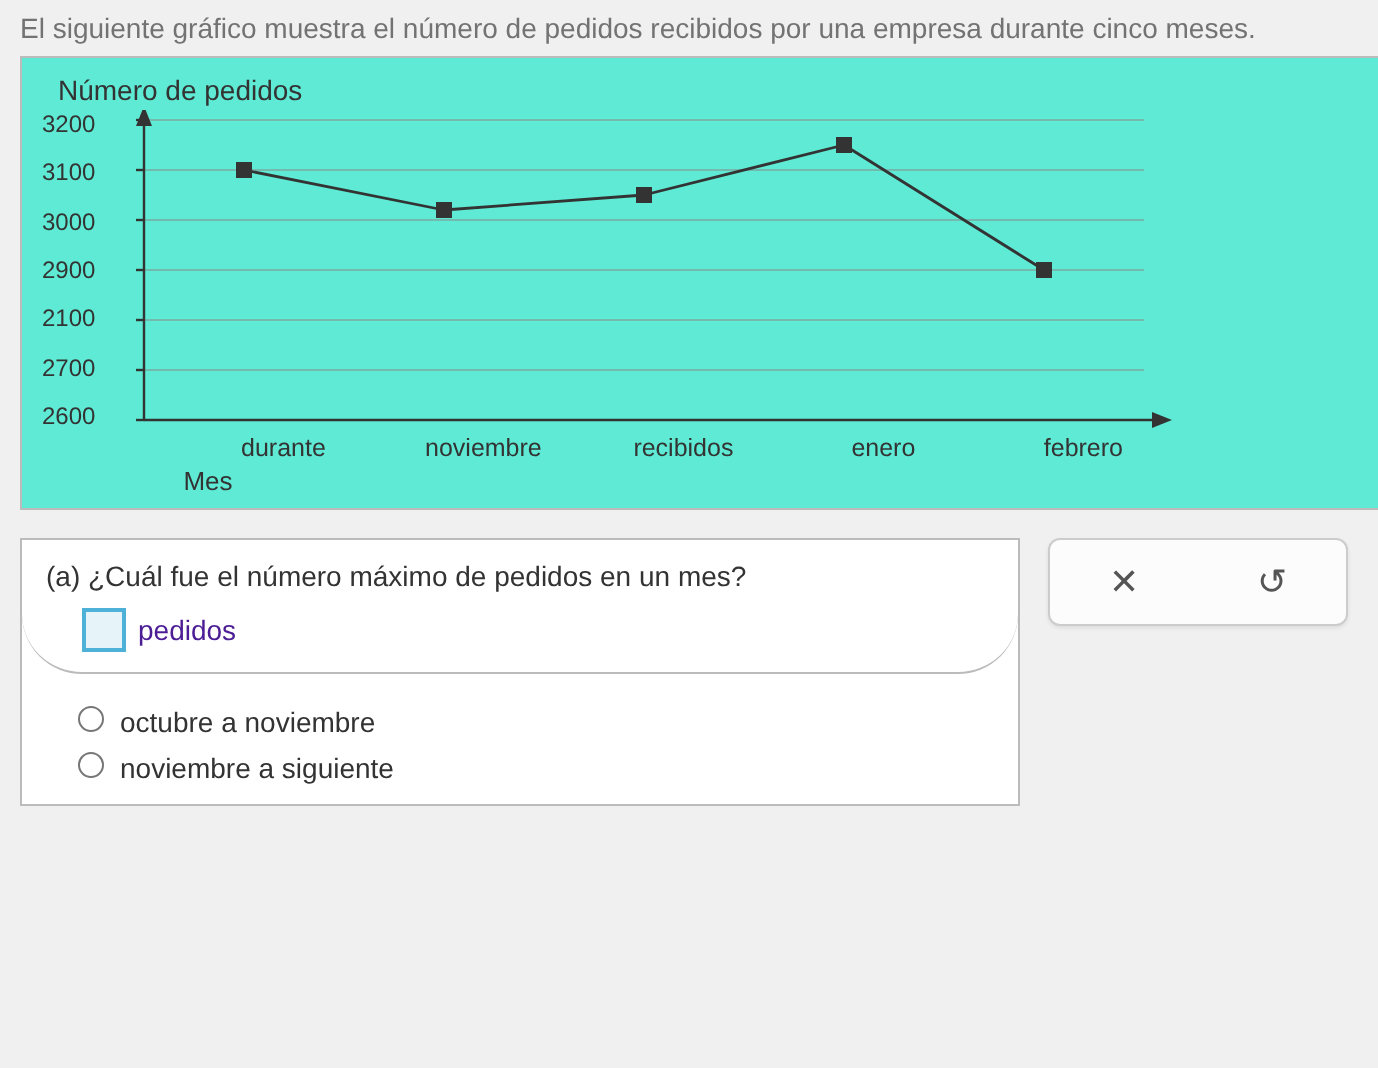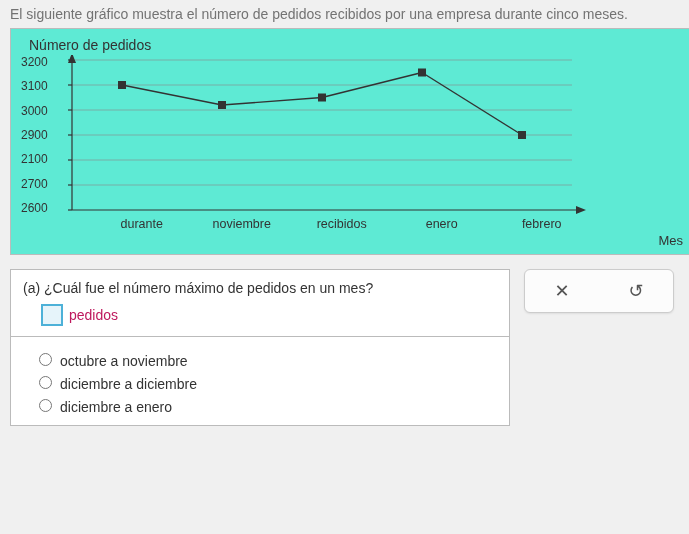--- a/index.html
+++ b/index.html
@@ -33,35 +33,35 @@
   .grid line { stroke: #888; stroke-width: 0.6; }
   .axis line { stroke: #333; stroke-width: 1.2; }
   .series line { stroke: #333; stroke-width: 1.4; }
   .series rect { fill: #333; }
   .xlabels {
     display: flex; margin-left: 40px; width: 500px;
     justify-content: space-between; font-size: 12.5px; color: #333;
     margin-top: 2px;
   }
   .xlabels span { flex: 1; text-align: center; }
-  .xaxis-title { text-align: right; font-size: 13px; color: #333; margin-top: 2px; margin-left: 40px; }
+  .xaxis-title { text-align: left; font-size: 13px; color: #333; margin-top: 2px; margin-left: 40px; }
 
   .row { display: flex; gap: 14px; align-items: flex-start; }
   .qbox {
     border: 1px solid #bbb; background: #fff; width: 500px;
   }
-  .qsection { padding: 10px 12px; border-bottom: 1px solid #bbb; }
+  .qsection { padding: 10px 12px; border-bottom: 1px solid #bbb; border-radius: 30px; }
   .qsection:last-child { border-bottom: none; }
   .qtext { font-size: 14px; color: #333; margin-bottom: 8px; }
   .answer-line { display: flex; align-items: center; gap: 6px; margin-left: 18px; }
   .answer-input {
     width: 22px; height: 22px; border: 2px solid #4db1d8;
     background: #e6f4fa;
   }
-  .unit { font-size: 14px; color: #be185d; }
+  .unit { font-size: 14px; color: #4c1d95; }
   .options { margin-left: 16px; display: flex; flex-direction: column; gap: 7px; margin-top: 6px; }
   .option { display: flex; align-items: flex-start; gap: 8px; font-size: 14px; color: #333; }
   .radio {
     width: 13px; height: 13px; border: 1.5px solid #777; border-radius: 50%;
     background: #fff; display: inline-block;
   }
   .tools {
     border: 1px solid #ccc; border-radius: 6px; background: #fcfcfc;
     width: 150px; height: 44px; display: flex; align-items: center;
     justify-content: space-around;
@@ -153,25 +153,21 @@
         </div>
       </div>
       <div class="qsection">
         <div class="options">
           <label class="option">
             <span class="radio"></span>
             <span>octubre a noviembre</span>
           </label>
           <label class="option">
             <span class="radio"></span>
-            <span>diciembre a diciembre</span>
-          </label>
-          <label class="option">
-            <span class="radio"></span>
-            <span>diciembre a enero</span>
+            <span>noviembre a siguiente</span>
           </label>
         </div>
       </div>
     </div>
 
     <div class="tools">
       <div class="tool-btn">
         <span>✕</span>
       </div>
       <div class="tool-btn">

